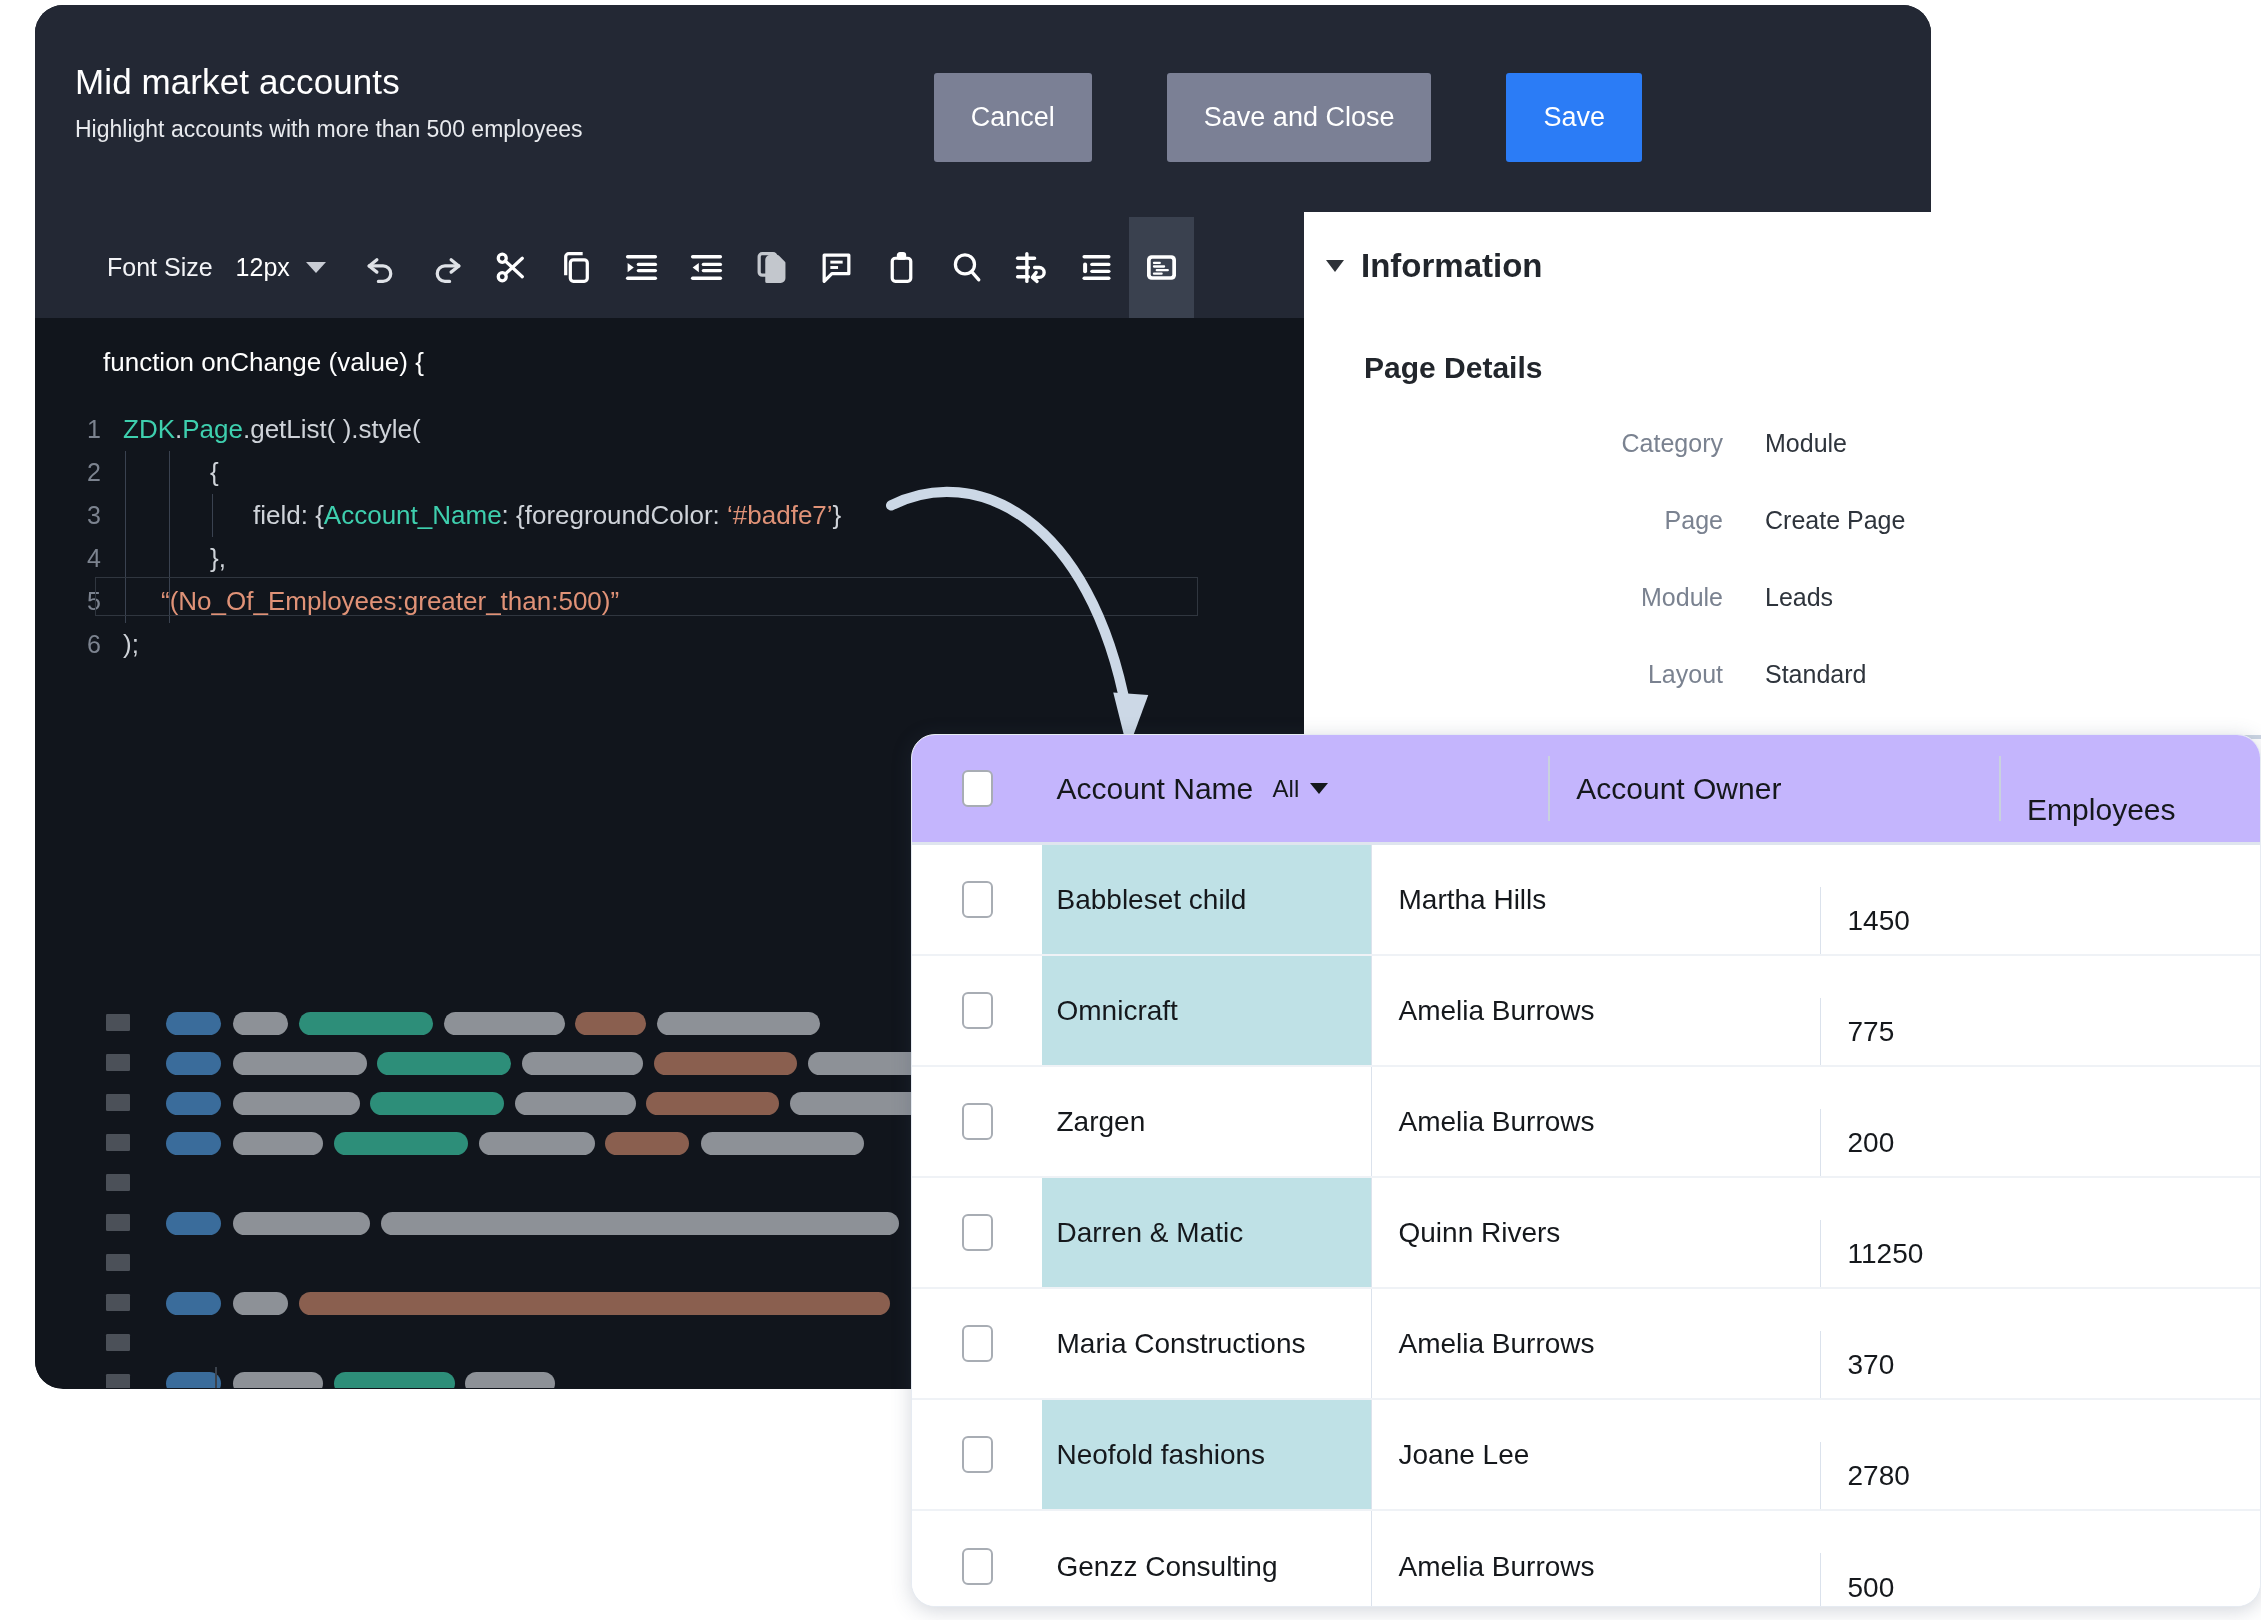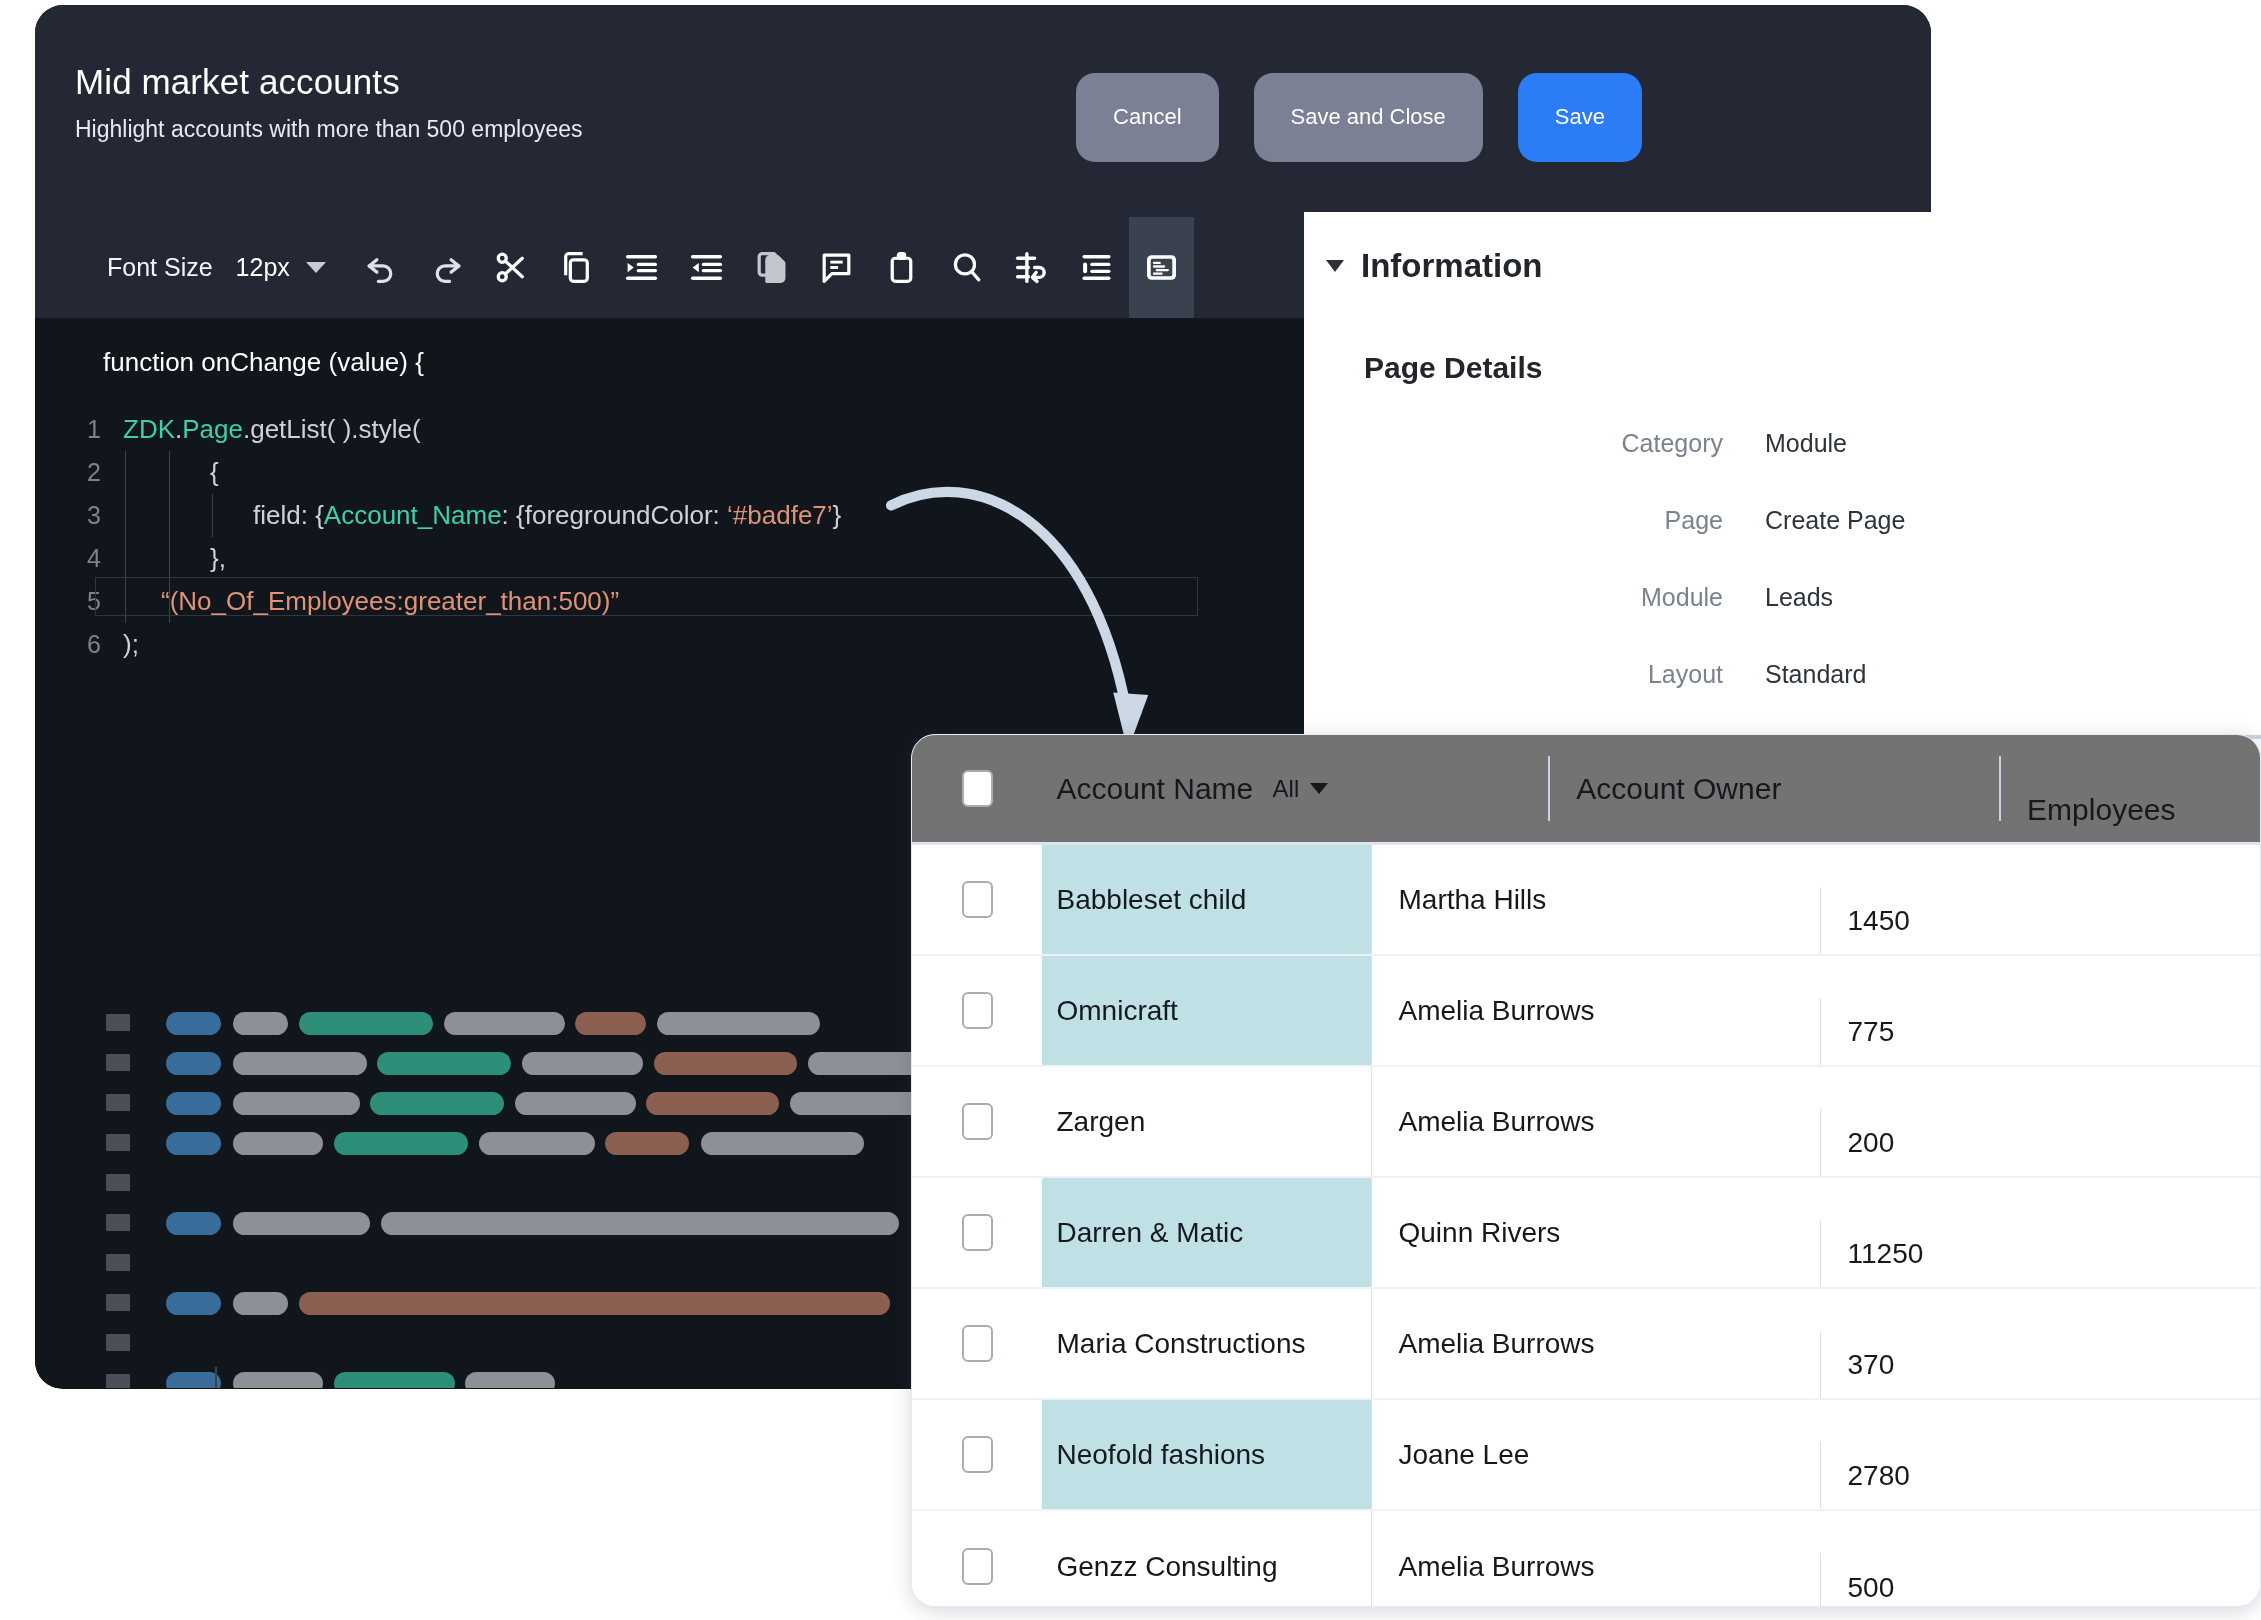--- a/index.html
+++ b/index.html
@@ -35,24 +35,24 @@
     margin-top: 14.5px;
     font-size: 23px; color: #e8eaee; font-weight: 400;
   }
   .title-buttons {
     position: absolute; right: 289px; top: 68px;
     display: flex; gap: 35px; align-items: center;
   }
   .btn {
     border: none; cursor: pointer;
     font-family: "Liberation Sans", sans-serif;
-    font-size: 22px; color: #ffffff;
-    border-radius: 19px;
+    font-size: 27px; color: #ffffff;
+    border-radius: 3px;
     height: 89px;
-    display: flex; align-items: center; justify-content: center;
+    display: flex; align-items: center; justify-content: center; margin-left: 40px;
   }
   .btn-grey { background: #7b8095; padding: 0 37px; }
   .btn-blue { background: #2b7cf6; padding: 0 37px; }
 
   
   .toolbar {
     position: absolute; left: 0; top: 212px;
     width: 1304px; height: 101px;
     background: #232834;
     display: flex; align-items: center;
@@ -179,21 +179,21 @@
     background: #ffffff;
     border-radius: 24px 24px 24px 24px;
     box-shadow: 0 3.6px 20.5px rgba(60,75,100,0.22);
     overflow: hidden;
     border: 0.6px solid #e6ebf2;
   }
   .tbl-head {
     display: flex; align-items: center;
     height: 110px;
     border-bottom: 3.6px solid #dfe5ee;
-    background: #737373;
+    background: #c4b5fd;
   }
   .tbl-row {
     display: flex; align-items: stretch;
     height: 111px;
     border-bottom: 2.4px solid #eff2f6;
     background: #ffffff;
   }
   .tbl-row:last-child { border-bottom: none; }
   .c-check {
     width: 130px; flex: 0 0 130px;

